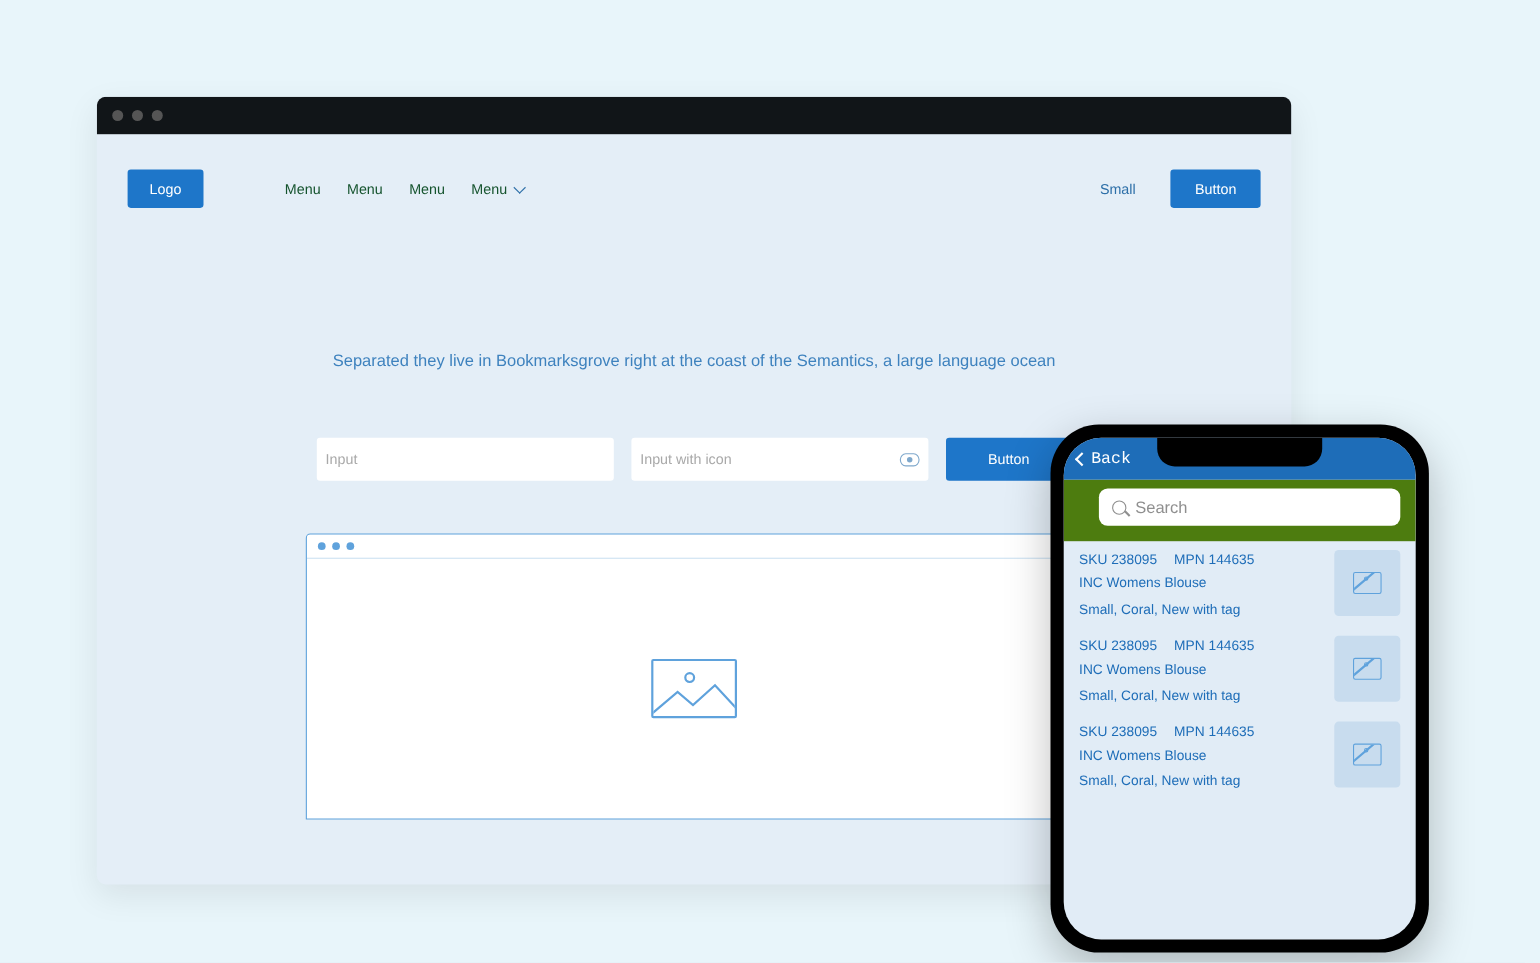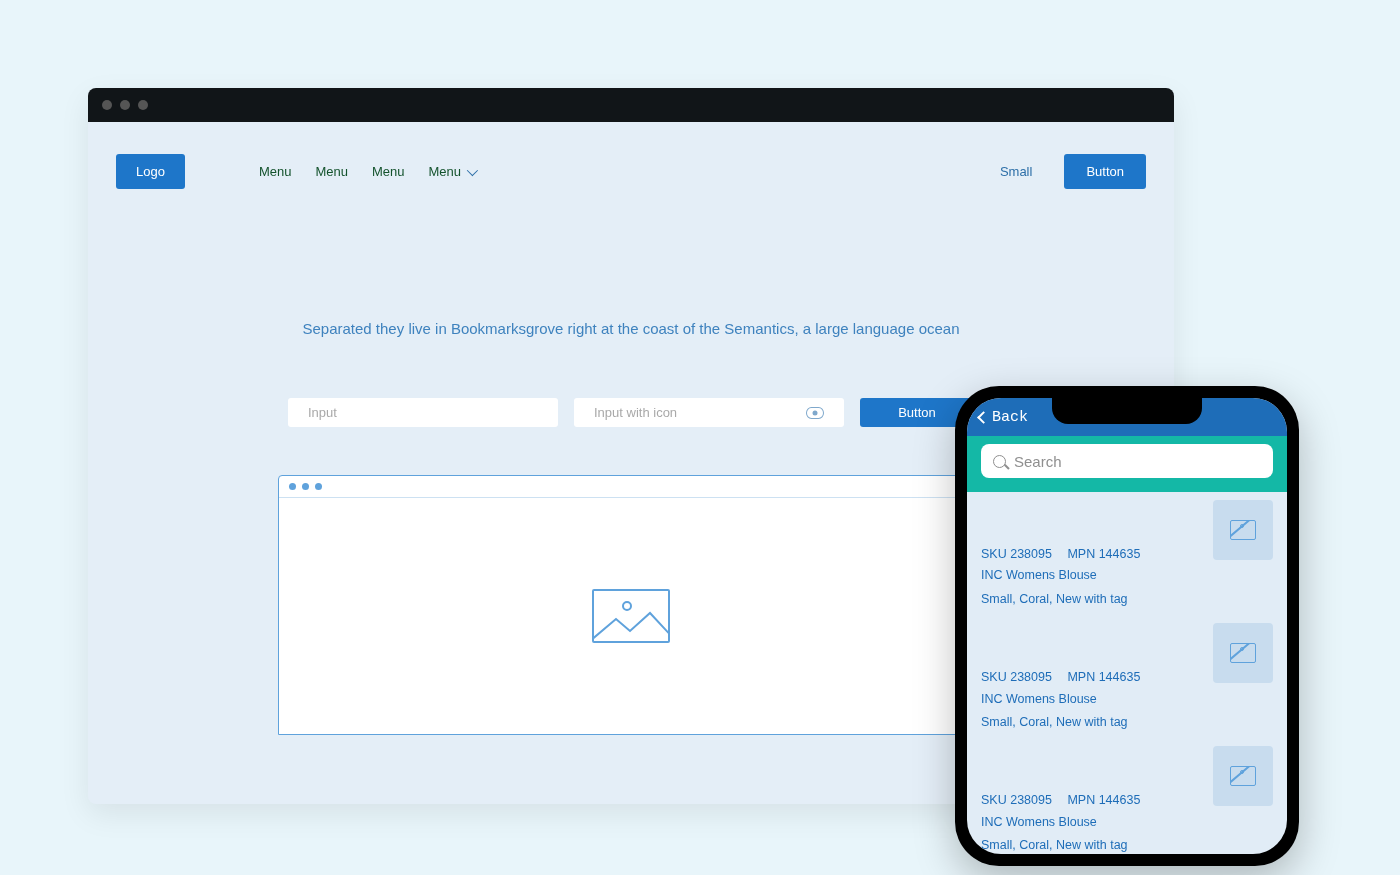--- a/index.html
+++ b/index.html
@@ -97,24 +97,24 @@
 
   .form-row {
     display: flex;
     gap: 16px;
     padding: 58px 200px 0 200px;
   }
   .input {
     flex: 1;
     background: #fff;
     border-radius: 3px;
-    height: 29px;
+    height: 39px;
     display: flex;
     align-items: center;
-    padding: 0 20px;
+    padding: 0 8px;
     color: #A9A9A9;
     font-size: 13px;
     justify-content: space-between;
   }
   .eye-icon {
     width: 18px; height: 12px;
     border: 1.5px solid #7FA8CC;
     border-radius: 60% / 100%;
     position: relative;
   }
@@ -214,32 +214,32 @@
   }
   .back{
     position:absolute;left:12px;display:flex;align-items:center;gap:4px;
     font-weight:400;font-size:15px;
   }
   .back-chev{
     width:9px;height:9px;border-left:2.5px solid #fff;border-bottom:2.5px solid #fff;
     transform:rotate(45deg);
   }
 
-  .searchwrap{ background:#14b8a6;padding:8px 14px 14px 14px; }
+  .searchwrap{ background:#4d7c0f;padding:8px 14px 14px 32px; }
   .searchbox{
     background:#fff;border-radius:8px;height:34px;
     display:flex;align-items:center;gap:8px;padding:0 12px;
     color:#8F8F8F;font-size:15px;
   }
   .mag{width:13px;height:13px;position:relative;border:1.6px solid #8F8F8F;border-radius:50%;}
   .mag::after{content:"";position:absolute;width:6px;height:1.6px;background:#8F8F8F;right:-5px;bottom:-1px;transform:rotate(45deg);}
 
   .plist{ padding:8px 14px 0 14px; display:flex;flex-direction:column;gap:14px; }
   .pitem{ display:flex;align-items:flex-start;justify-content:space-between;gap:10px; }
-  .pinfo{ font-size:12.5px;color:#1E6DB8;line-height:1.55;margin-top:45px; }
+  .pinfo{ font-size:12.5px;color:#1E6DB8;line-height:1.55; }
   .pinfo .ids{ font-size:12.5px; }
   .pinfo .ids span{ margin-right:12px; }
   .pinfo .name{ margin-top:2px; }
   .pinfo .attrs{ margin-top:4px; }
   .thumb{
     width:60px;height:60px;background:#C8DCEE;border-radius:4px;
     display:flex;align-items:center;justify-content:center;flex-shrink:0;
   }
   .thumb .img-ph{ width:26px;height:20px;border-width:1.6px; }
   .thumb .img-ph .sun{ width:4px;height:4px;border-width:1.6px;top:3px;left:9px; }

